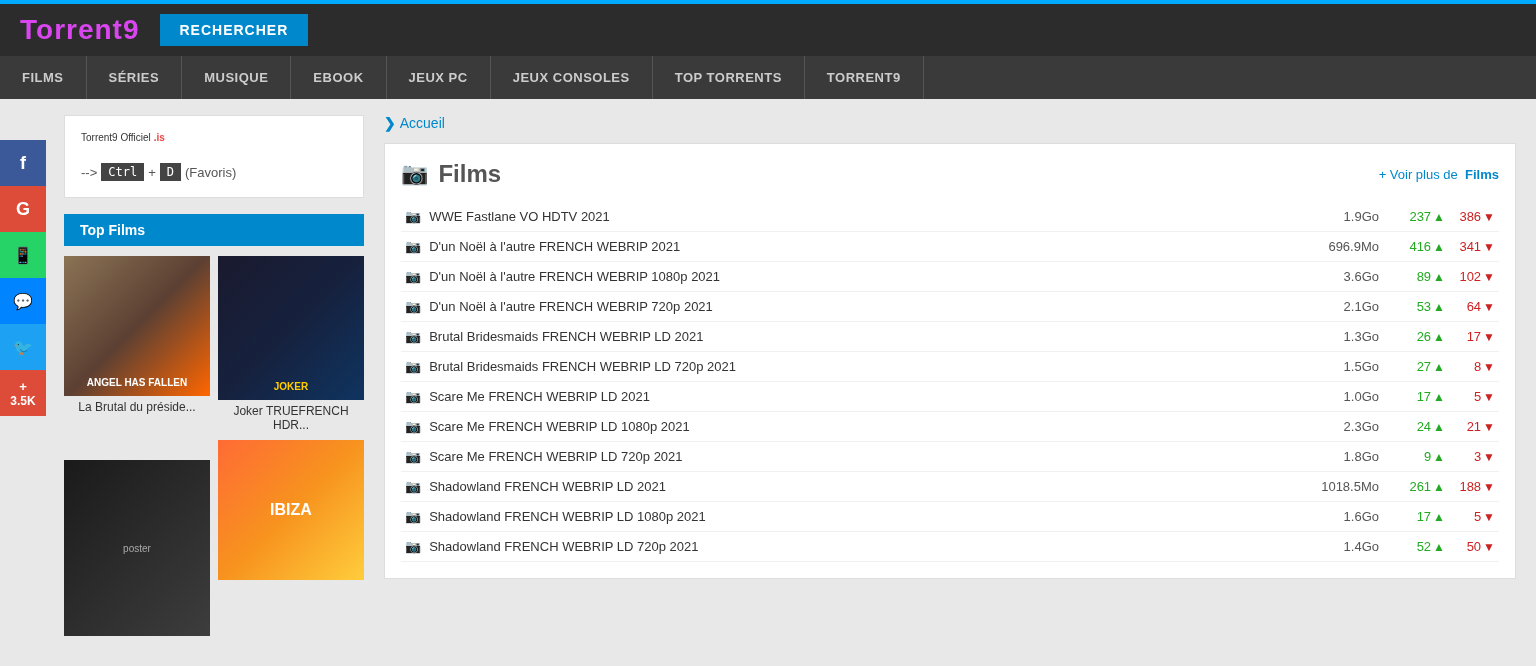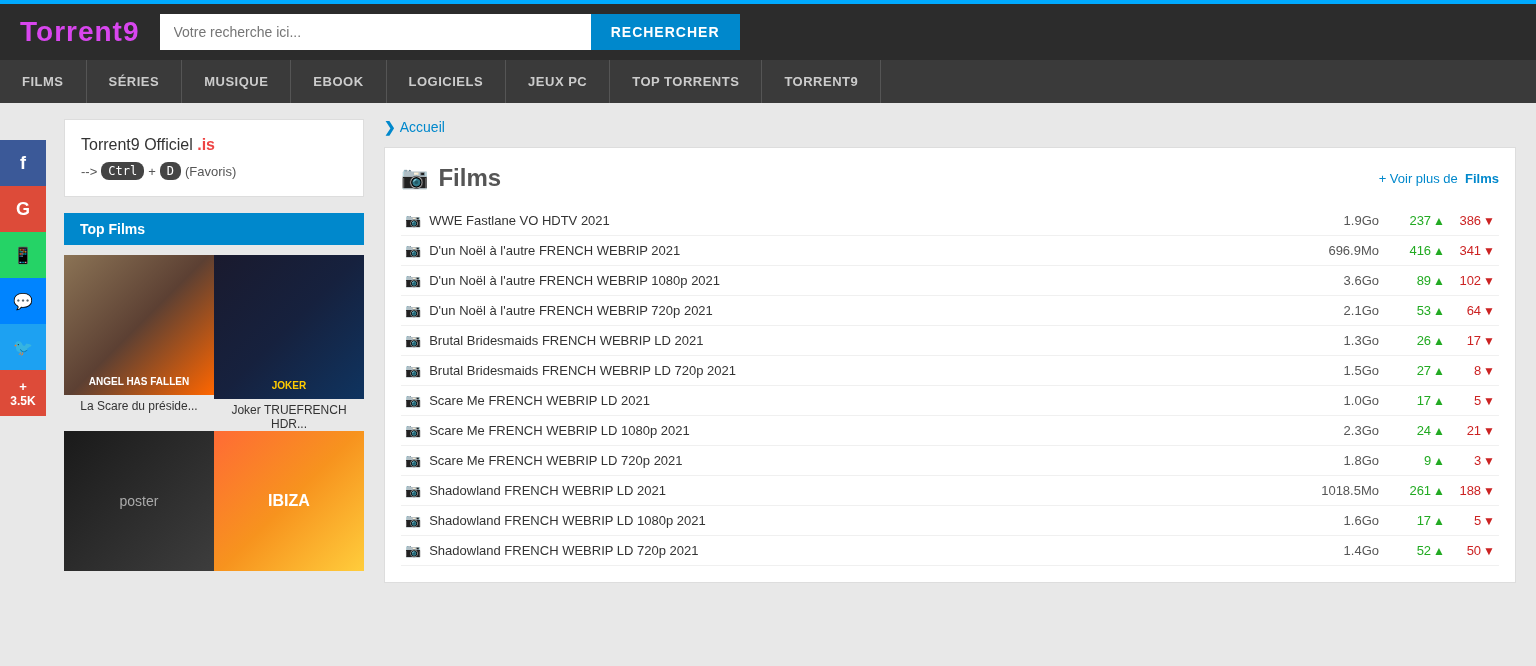--- a/index.html
+++ b/index.html
@@ -126,44 +126,44 @@
       font-size: 13px;
     }
     .sidebar-title-bar {
       background: #0088cc;
       color: white;
       padding: 8px 16px;
       font-weight: bold;
       font-size: 14px;
       margin-bottom: 10px;
     }
-    .sidebar-box .site-name { font-size: 16px; color: #333; margin-bottom: 8px; }
+    .sidebar-box .site-name { font-size: 10px; color: #333; margin-bottom: 20px; }
     .sidebar-box .site-name .is { color: #e44; font-weight: bold; }
     .kbd-hint {
       display: flex;
       align-items: center;
       gap: 4px;
       font-size: 13px;
       color: #555;
       margin-top: 6px;
     }
     .kbd {
       background: #444;
       color: white;
       padding: 2px 7px;
-      border-radius: 8px;
+      border-radius: 0;
       font-size: 12px;
       font-family: monospace;
     }
     .favoris { color: #555; }
 
     .top-films-grid {
       display: grid;
       grid-template-columns: 1fr 1fr;
-      gap: 0;
+      gap: 8px;
     }
     .film-thumb {
       text-align: center;
       cursor: pointer;
     }
     .film-thumb-label {
       font-size: 12px;
       color: #333;
       margin-top: 4px;
     }
@@ -249,56 +249,56 @@
       display: flex;
       align-items: center;
       justify-content: center;
       color: white;
       font-size: 16px;
       font-weight: bold;
     }
     .poster-dark {
       background: linear-gradient(135deg, #1a1a1a 0%, #3d3d3d 100%);
       width: 100%;
-      height: 140px;
+      height: 176px;
       display: flex;
       align-items: center;
       justify-content: center;
       color: #aaa;
-      font-size: 14px;
+      font-size: 10px;
+      margin-top: 20px;
     }
     
     .top-blue-bar {
       height: 4px;
       background: #00aaff;
       width: 100%;
     }
   </style>
 </head>
 <body>
 
 <div class="top-blue-bar"></div>
 
 <div class="header">
   <div class="logo">
     <span>Torrent</span><span>9</span>
   </div>
   <div class="search-container">
-    <input class="search-input" type="text" placeholder="Votre recherche ici..." style="">
     <button class="search-button">RECHERCHER</button>
   </div>
 </div>
 
 <nav class="nav">
   <div class="nav-item">FILMS</div>
   <div class="nav-item">SÉRIES</div>
   <div class="nav-item">MUSIQUE</div>
   <div class="nav-item">EBOOK</div>
-  <div class="nav-item">LOGICIELS</div>
   <div class="nav-item">JEUX PC</div>
+  <div class="nav-item">JEUX CONSOLES</div>
   <div class="nav-item">TOP TORRENTS</div>
   <div class="nav-item">TORRENT9</div>
 </nav>
 
 <div class="social-sidebar">
   <div class="social-btn social-fb">
     <span>f</span>
   </div>
   <div class="social-btn social-g">
     <span>G</span>
@@ -335,21 +335,21 @@
       </div>
     </div>
 
     <div>
       <div class="sidebar-title-bar">Top Films</div>
       <div class="top-films-grid">
         <div class="film-thumb">
           <div class="poster-la-chute">
             ANGEL HAS FALLEN
           </div>
-          <div class="film-thumb-label">La Scare du préside...</div>
+          <div class="film-thumb-label">La Brutal du préside...</div>
         </div>
         <div class="film-thumb">
           <div class="poster-joker">
             JOKER
           </div>
           <div class="film-thumb-label">Joker TRUEFRENCH HDR...</div>
         </div>
         <div class="film-thumb">
           <div class="poster-dark">
             poster

